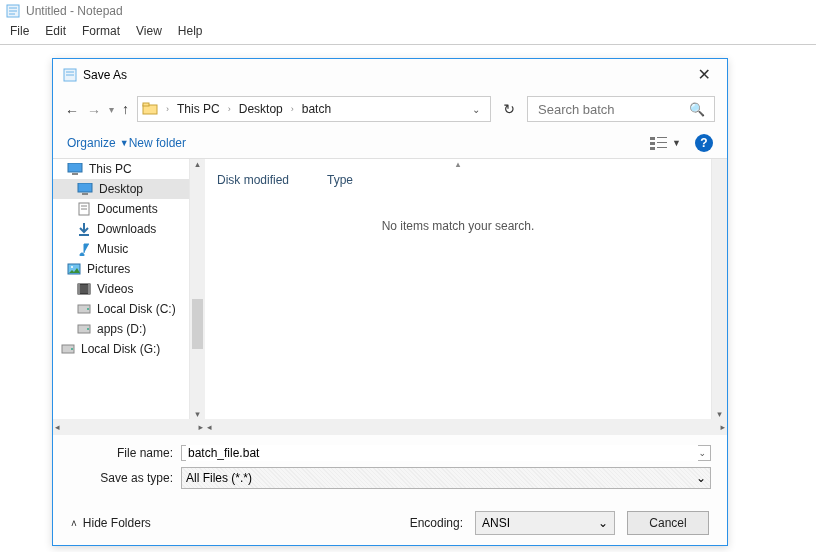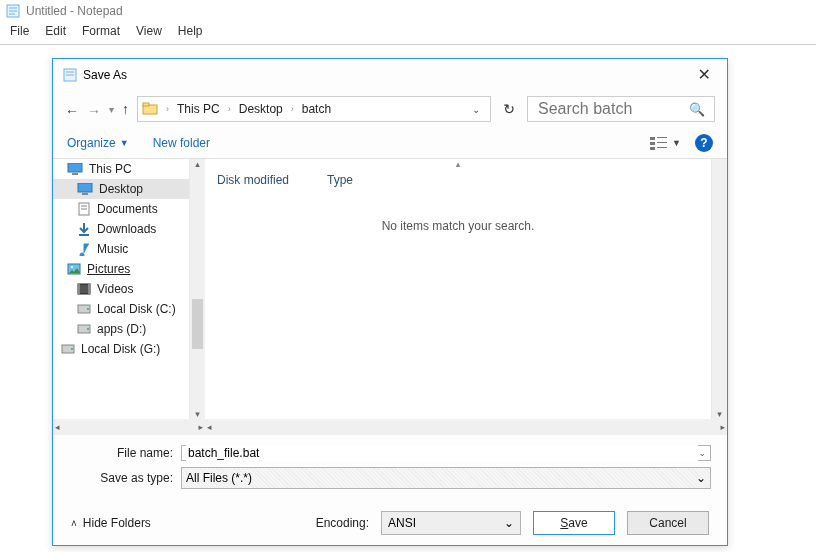--- a/index.html
+++ b/index.html
@@ -29,26 +29,26 @@
   flex: 1; display: flex; align-items: center; border: 1px solid #ccc; height: 26px;
   background: #fff; padding: 0 4px; justify-content: space-between;
 }
 .address-left { display:flex; align-items:center; gap:2px; }
 .address-left .folder { width:16px; height:16px; margin-right:4px;}
 .crumb { padding: 0 4px; color: #222; }
 .chevron { color: #888; font-size: 9px; padding: 0 2px; }
 .addr-drop { color: #555; font-size: 10px; padding: 0 6px;}
 .refresh { font-size: 14px; color: #333; padding: 2px 4px;}
 .searchbox { width: 188px; height: 26px; border: 1px solid #ccc; background: #fff; display: flex; align-items: center; justify-content: space-between; padding: 0 8px; }
-.searchbox input { border: none; outline: none; font-size: 16px; width: 150px; color: #777; }
+.searchbox input { border: none; outline: none; font-size: 13px; width: 150px; color: #777; }
 .searchbox .mag { color: #555; font-size: 13px; }
 
 
 .toolbar { display: flex; align-items: center; justify-content: space-between; padding: 6px 14px; border-bottom: 1px solid #e0e0e0; }
-.toolbar .left { display: flex; align-items: center; gap: 24px; color: #1a6ab8; }
+.toolbar .left { display: flex; align-items: center; color: #1a6ab8; }
 .toolbar .organize { display: flex; align-items: center; gap: 4px; }
 .toolbar .right { display: flex; align-items: center; gap: 14px; }
 .viewbtn { display:flex; align-items:center; gap:4px; color:#444;}
 .helpbtn { width:18px;height:18px; border-radius:50%; background:#0b66c3; color:#fff; display:flex; align-items:center; justify-content:center; font-size:12px; font-weight:bold;}
 
 
 .explorer { display: flex; height: 260px; }
 .navtree { width: 136px; background:#fff; overflow:hidden; border-right:0; }
 .tree-item { display:flex; align-items:center; gap:6px; padding: 3px 6px 3px 14px; color:#222; white-space:nowrap; }
 .tree-item.selected { background:#e4e4e4; }
@@ -218,21 +218,21 @@
             <line x1="2" y1="13" x2="12" y2="13" stroke="#2f72a8" stroke-width="2"></line>
           </svg>
         <span>Downloads</span>
       </div>
       <div class="tree-item" style="padding-left:24px;">
         <svg width="14" height="14">
             <path d="M5 11 a2 2 0 1 0 0.01 0 M7 11 V2 h5" stroke="#2f8ed1" fill="#2f8ed1"></path>
           </svg>
         <span>Music</span>
       </div>
-      <div class="tree-item" style="text-decoration:underline;">
+      <div class="tree-item" style="">
         <svg width="14" height="12">
             <rect x="1" y="1" width="12" height="10" fill="#6fc2ef" stroke="#2f72a8"></rect>
             <circle cx="5" cy="4" r="1" fill="#fff"></circle>
             <path d="M2 10 l3 -3 l2 2 l3 -4 l3 5" fill="#3a8f3a"></path>
           </svg>
         <span>Pictures</span>
       </div>
       <div class="tree-item" style="padding-left:24px;">
         <svg width="14" height="12">
             <rect x="1" y="1" width="12" height="10" fill="#555" stroke="#222"></rect>
@@ -318,22 +318,19 @@
     <div class="hidefolders">
       <span style="font-size:10px;">˄</span>
       <span>Hide Folders</span>
     </div>
     <div class="footer-right">
       <span class="enc-label">Encoding:</span>
       <div class="encodingbox">
         <span>ANSI</span>
         <span class="dd">⌄</span>
       </div>
-      <div class="btn primary">
-        <span><span style="text-decoration:underline">S</span>ave</span>
-      </div>
       <div class="btn">
         <span>Cancel</span>
       </div>
     </div>
   </div>
 
 </div>
 
 </body></html>

